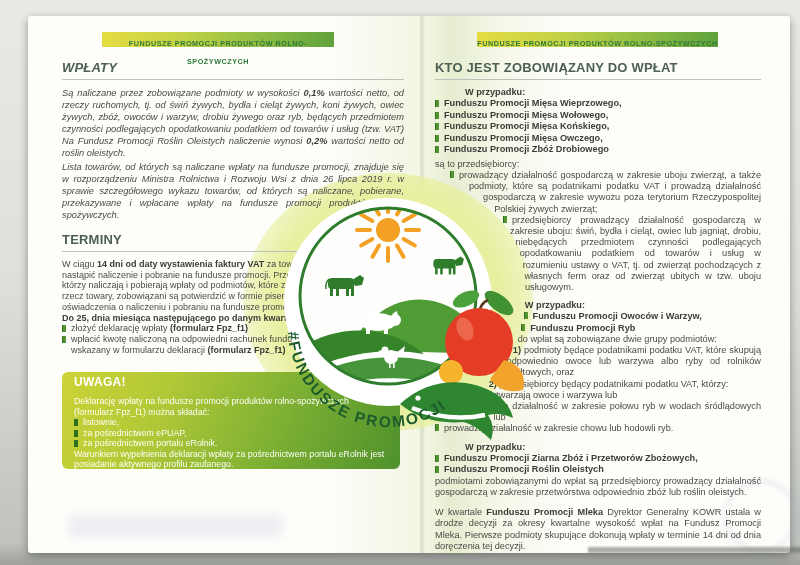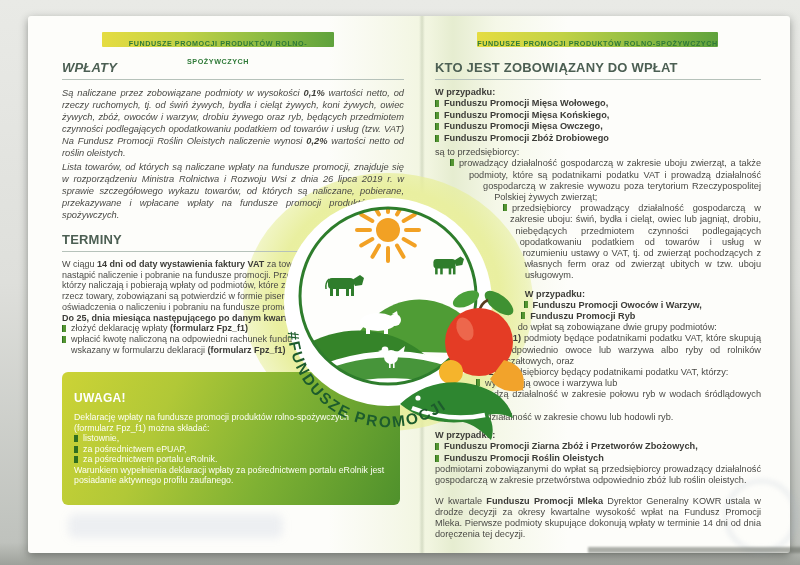--- a/index.html
+++ b/index.html
@@ -34,30 +34,30 @@
   .lcol.wplaty{top:44px;font-style:italic;}
   .lcol.terminy-blk{top:216px;width:282px;}
   .wplaty p{margin:0 0 2px 0;font-size:9.3px;line-height:12px;text-align:justify;}
   .terminy-blk p{margin:0;font-size:9px;line-height:10.7px;}
   .terminy-blk .fli{margin:0;}
   b{color:#3c3c38;}
 
   .fli{display:flex;gap:5px;align-items:flex-start;font-size:9px;line-height:10.7px;margin:0;}
   .blt{flex:0 0 4px;width:4px;height:7px;margin-top:2px;background:#549532;box-shadow:inset 1px 0 0 #2f6e1f;}
 
-  .uwaga{position:absolute;left:34px;top:356px;width:338px;height:133px;border-radius:6px;
-    box-sizing:border-box;padding:19px 12px;color:#fff;
+  .uwaga{position:absolute;left:34px;top:356px;width:338px;height:97px;border-radius:6px;
+    box-sizing:border-box;padding:3px 12px;color:#fff;
     background:linear-gradient(115deg,#ccd336 0%,#b1c837 30%,#7fb133 62%,#4f912c 100%);}
   .uwaga h3{margin:0 0 7px 0;font-size:12px;letter-spacing:.3px;color:#fff;}
   .uwaga p,.uwaga .fli{font-size:8.8px;line-height:10.5px;color:#fdfef5;margin:0;}
   .uwaga .blt{background:#2f6e1f;box-shadow:none;margin-top:2px;}
 
   .rcol{position:absolute;left:407px;top:44px;width:326px;color:#4a4a46;}
   .rcol p{margin:0;font-size:9.2px;line-height:11.2px;}
-  .rcol .lbl{font-weight:bold;color:#3c3c38;margin-top:3px;}
+  .rcol .lbl{font-weight:bold;color:#3c3c38;margin-top:3px;margin-left:30px;}
   .rcol .fli{font-size:9.2px;line-height:11.5px;}
   .fund{color:#3c3c38;}
   .wrapzone{margin-top:3px;}
   .wrapzone .jp{text-align:justify;}
   .circle-float{float:left;width:92px;height:260px;
     shape-outside:ellipse(150px 130px at -60px 135px);}
   .ibl{display:inline-block;width:4px;height:7px;background:#549532;box-shadow:inset 1px 0 0 #2f6e1f;margin-right:5px;}
   .gap{height:4px;}
   .milk{margin-top:9px !important;text-align:justify;}
 
@@ -111,20 +111,24 @@
       <p class="fli">
           <span class="blt"></span>
           <span>za pośrednictwem portalu eRolnik.</span>
         </p>
       <p>Warunkiem wypełnienia deklaracji wpłaty za pośrednictwem portalu eRolnik jest posiadanie aktywnego profilu zaufanego.</p>
     </div>
 
     <div class="rcol">
       <h2>KTO JEST ZOBOWIĄZANY DO WPŁAT</h2>
       <p class="lbl">W przypadku:</p>
+      <p class="fli">
+          <span class="blt"></span>
+          <b class="fund">Funduszu Promocji Mięsa Wieprzowego,</b>
+        </p>
       <p class="fli">
           <span class="blt"></span>
           <b class="fund">Funduszu Promocji Mięsa Wołowego,</b>
         </p>
       <p class="fli">
           <span class="blt"></span>
           <b class="fund">Funduszu Promocji Mięsa Końskiego,</b>
         </p>
       <p class="fli">
           <span class="blt"></span>

